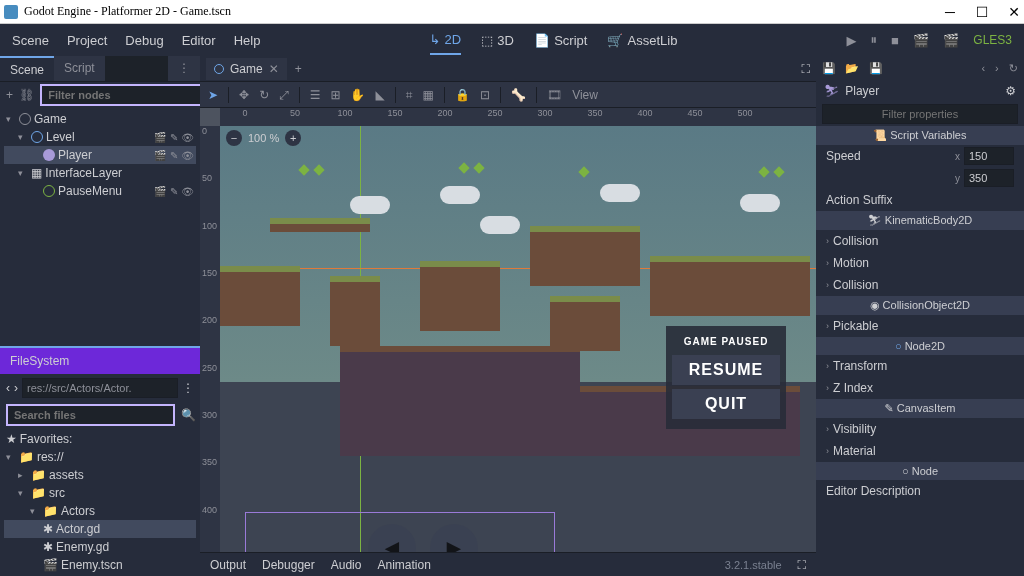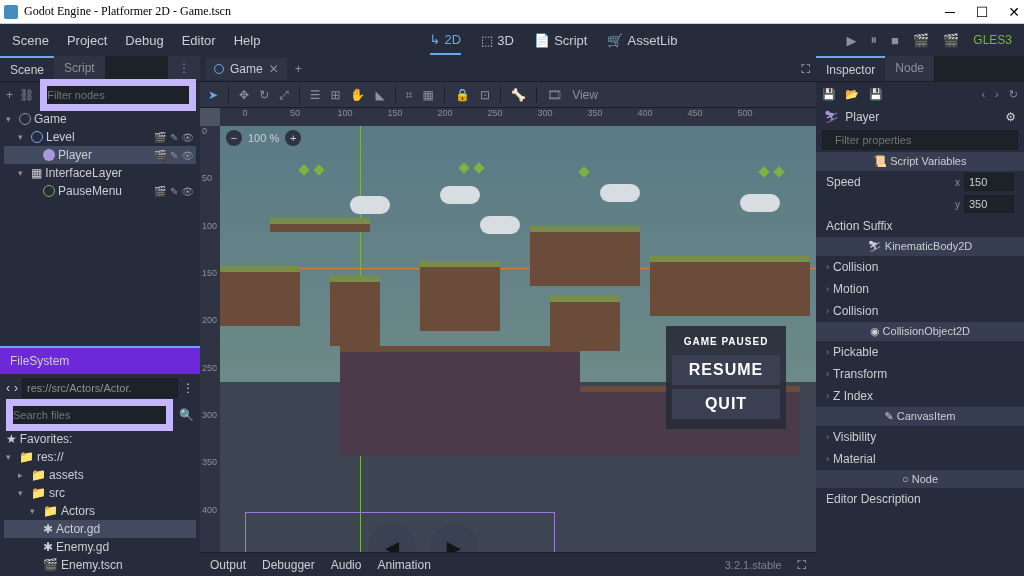--- a/index.html
+++ b/index.html
@@ -18,21 +18,21 @@
 .menubar .mode.active { color: #6fa6e8; border-bottom: 2px solid #6fa6e8; padding-bottom: 6px; margin-top: 6px; }
 .menubar .renderer { color: #7cb342; font-size: 12px; }
 .menubar .iconbtn { color: #8e9099; font-size: 13px; }
 .main { display: flex; height: 520px; background: #262c3b; }
 .left { width: 200px; display: flex; flex-direction: column; background: #262c3b; }
 .panel-tabs { height: 26px; display: flex; background: #1d2229; border-bottom: 1px solid #1a1e26; }
 .panel-tabs .tab { padding: 5px 10px; font-size: 12px; color: #8e9099; background: #2e3444; cursor: pointer; }
 .panel-tabs .tab.active { background: #262c3b; color: #cdced2; border-top: 2px solid #6fa6e8; }
 .panel-tabs .spacer { flex: 1; }
 .toolbar { height: 26px; display: flex; align-items: center; padding: 0 6px; gap: 6px; background: #262c3b; }
-.toolbar input { flex: 1; background: #1d2229; border: 7px solid #c4b5fd; color: #8e9099; padding: 3px 0; font-size: 11px; }
+.toolbar input { flex: 1; background: #1d2229; border: 2px solid #c4b5fd; color: #8e9099; padding: 3px 6px; font-size: 11px; font-weight: bold; }
 .toolbar .ico { color: #8e9099; font-size: 12px; }
 .tree { padding: 2px 4px; }
 .tree-row { display: flex; align-items: center; padding: 2px 2px; gap: 3px; font-size: 12px; }
 .tree-row.selected { background: #414a5e; }
 .tree-row .caret { width: 10px; color: #8e9099; font-size: 9px; }
 .tree-row .node-icon { width: 12px; height: 12px; border-radius: 50%; }
 .tree-row .label { flex: 1; }
 .tree-row .actions { display: flex; gap: 3px; color: #8e9099; font-size: 10px; }
 .tree-row.ind1 { padding-left: 14px; }
 .tree-row.ind2 { padding-left: 26px; }
@@ -67,21 +67,21 @@
 .arrow-pad { position: absolute; width: 48px; height: 48px; background: #3a4052; border-radius: 50%; opacity: 0.7; display: flex; align-items: center; justify-content: center; color: #000; font-size: 24px; }
 .bottom-bar { height: 24px; display: flex; align-items: center; padding: 0 10px; gap: 16px; background: #262c3b; border-top: 1px solid #1a1e26; font-size: 12px; }
 .bottom-bar .bspacer { flex: 1; }
 .bottom-bar .ver { color: #7a8090; font-size: 11px; }
 .right { width: 208px; background: #262c3b; display: flex; flex-direction: column; }
 .insp-toolbar { height: 24px; display: flex; align-items: center; padding: 0 6px; gap: 10px; }
 .insp-toolbar .ico { color: #8e9099; font-size: 11px; }
 .insp-node { padding: 4px 8px; display: flex; align-items: center; gap: 6px; font-size: 12px; }
 .insp-node .nico { color: #a89ad8; }
 .insp-filter { padding: 2px 6px; }
-.insp-filter input { width: 100%; background: #1d2229; border: 1px solid #1a1e26; color: #8e9099; padding: 3px 12px; font-size: 11px; }
+.insp-filter input { width: 100%; background: #1d2229; border: 1px solid #1a1e26; color: #8e9099; padding: 3px 12px; font-size: 11px; text-align: center; }
 .insp-section { background: #373e52; padding: 3px; text-align: center; font-size: 11px; color: #cdced2; }
 .insp-group { padding: 4px 10px; font-size: 12px; color: #cdced2; display: flex; align-items: center; }
 .insp-group .gc { margin-right: 4px; font-size: 9px; color: #8e9099; }
 .insp-prop { display: flex; align-items: center; padding: 2px 10px; font-size: 12px; }
 .insp-prop .pl { flex: 1; }
 .insp-prop .pv { display: flex; align-items: center; gap: 4px; }
 .insp-prop input { width: 50px; background: #1d2229; border: 1px solid #1a1e26; color: #cdced2; padding: 2px 4px; font-size: 11px; }
 .insp-prop .ax { font-size: 10px; color: #8e9099; }
 </style>
 </head>
@@ -336,25 +336,20 @@
       <span>Debugger</span>
       <span>Audio</span>
       <span>Animation</span>
       <span class="bspacer"></span>
       <span class="ver">3.2.1.stable</span>
       <span>⛶</span>
     </div>
   </div>
 
   <div class="right">
-    <div class="panel-tabs">
-      <div class="tab active">Inspector</div>
-      <div class="tab">Node</div>
-      <div class="spacer"></div>
-    </div>
     <div class="insp-toolbar">
       <span class="ico">💾</span>
       <span class="ico">📂</span>
       <span class="ico">💾</span>
       <span style="flex:1"></span>
       <span class="ico">‹</span>
       <span class="ico">›</span>
       <span class="ico">↻</span>
     </div>
     <div class="insp-node">
@@ -395,20 +390,21 @@
       </div>
     <div class="insp-group">
         <span class="gc">›</span>
         <span>Collision</span>
       </div>
     <div class="insp-section">◉ <span>CollisionObject2D</span></div>
     <div class="insp-group">
         <span class="gc">›</span>
         <span>Pickable</span>
       </div>
+    <div class="insp-section"><span style="color:#6fa6e8">○</span> <span>Node2D</span></div>
     <div class="insp-group">
         <span class="gc">›</span>
         <span>Transform</span>
       </div>
     <div class="insp-group">
         <span class="gc">›</span>
         <span>Z Index</span>
       </div>
     <div class="insp-section">✎ <span>CanvasItem</span></div>
     <div class="insp-group">

